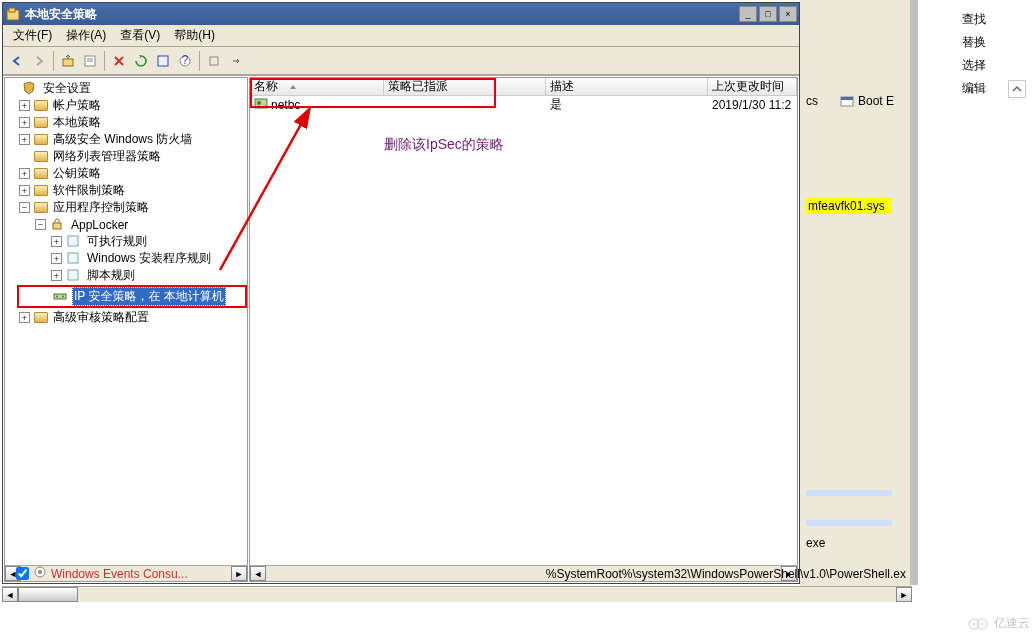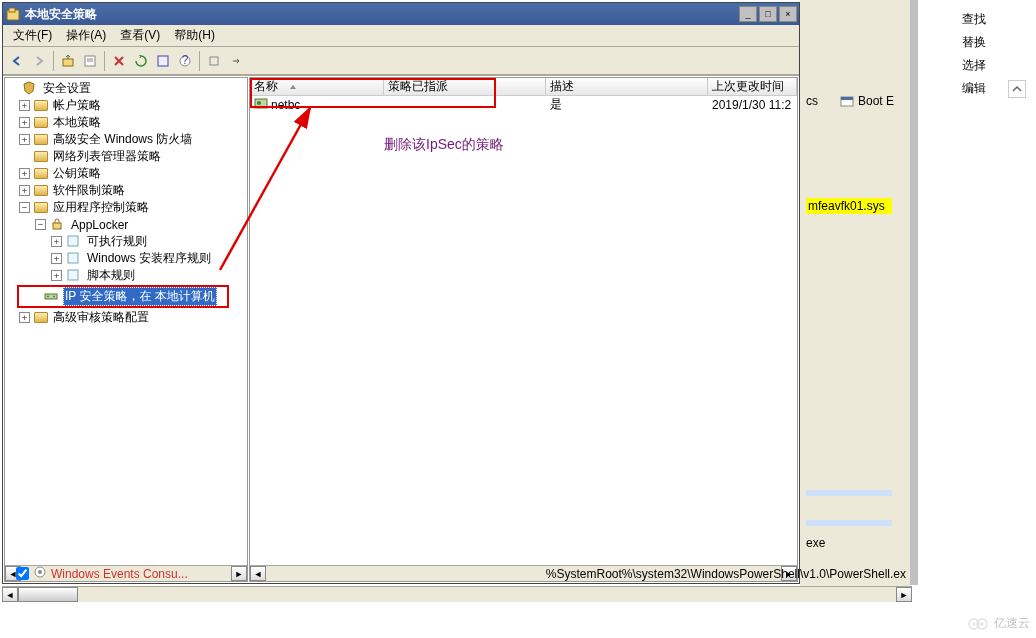--- a/index.html
+++ b/index.html
@@ -25,21 +25,21 @@
 
 .treepane { width: 244px; background: #fff; border: 1px solid #999; margin: 1px; display: flex; flex-direction: column; overflow: hidden; }
 .tree { flex: 1; padding: 2px 0; overflow: auto; }
 .tree-row { display: flex; align-items: center; height: 17px; white-space: nowrap; cursor: pointer; }
 .expander { width: 11px; height: 11px; border: 1px solid #888; background: #fff; display: flex; align-items: center; justify-content: center; font-size: 9px; line-height: 1; margin-right: 4px; font-family: monospace; color: #555; }
 .expander.blank { border: none; background: none; }
 .node-icon { width: 16px; height: 16px; margin-right: 3px; }
 .folder-icon { background: linear-gradient(to bottom, #fceeb3, #e2b44a); border: 1px solid #b58a2f; border-radius: 1px; width: 14px; height: 11px; }
 .tree-label { padding: 1px 2px; }
 .tree-row.selected .tree-label { background: #316ac5; color: #fff; border: 1px dotted #fff; padding: 0 1px; }
-.highlight-box { border: 2px solid #e00000; padding: 1px 10px; }
+.highlight-box { border: 2px solid #e00000; padding: 1px 19px; }
 
 
 .listpane { flex: 1; background: #fff; border: 1px solid #999; margin: 1px 1px 1px 0; display: flex; flex-direction: column; overflow: hidden; }
 .listheader { height: 18px; background: linear-gradient(to bottom, #fefefe, #e7e7e7); display: flex; border-bottom: 1px solid #ccc; }
 .listcol { border-right: 1px solid #ccc; padding: 2px 4px; display: flex; align-items: center; gap: 11px; }
 .listrow { display: flex; height: 17px; align-items: center; }
 .listcell { padding: 1px 4px; display: flex; align-items: center; gap: 3px; }
 .red-frame { position: absolute; border: 2px solid #e00000; pointer-events: none; }
 .anno { position: absolute; color: #701a75; font-size: 14px; font-weight: 400; }
 

